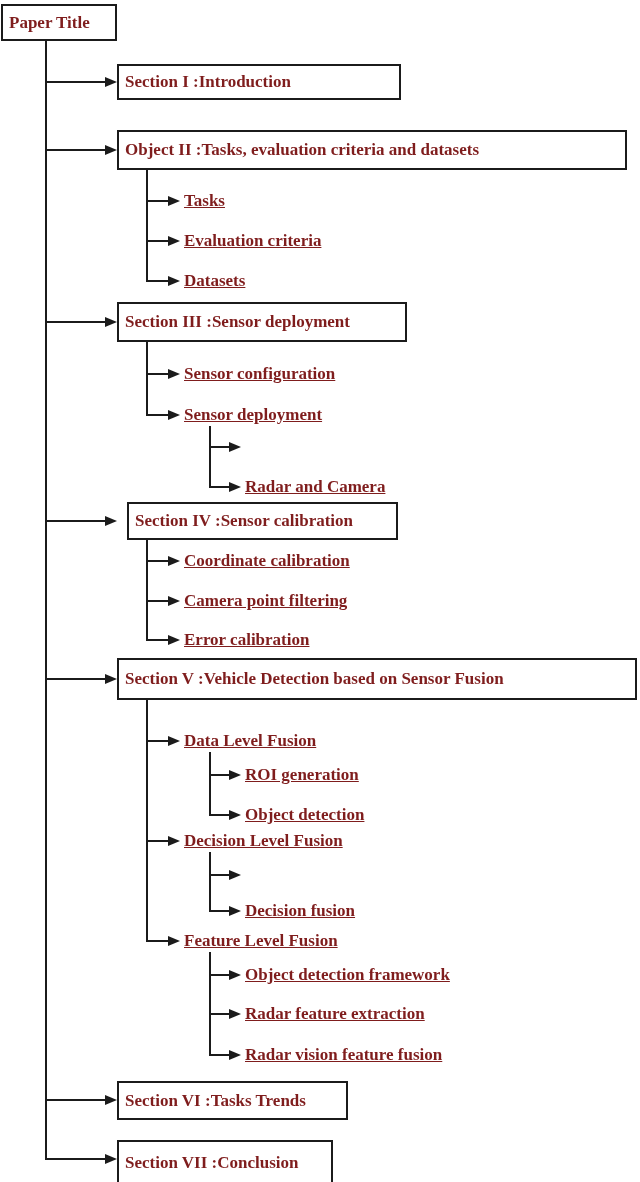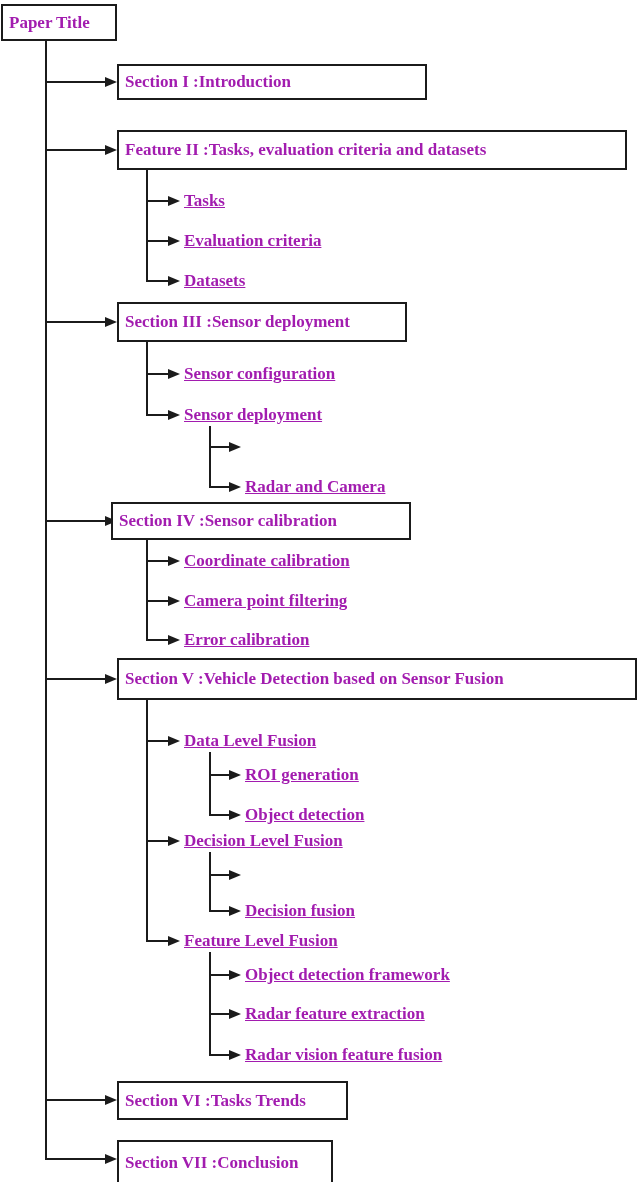--- a/index.html
+++ b/index.html
@@ -1,19 +1,19 @@
 <!DOCTYPE html>
 <html><head>
 <meta charset="utf-8">
 <style>
   :root { --ink: #1b1b1b; }
   html,body { margin:0; padding:0; background:#ffffff; }
   .canvas {
     position:relative; width:640px; height:1182px; background:#ffffff;
-    font-family:"Liberation Serif", serif; font-weight:bold; color:#a21caf;
+    font-family:"Liberation Serif", serif; font-weight:bold; color:#7f1d1d;
     overflow:hidden;
   }
   .box {
     position:absolute; box-sizing:border-box; border:2px solid var(--ink);
     background:#ffffff; display:flex; align-items:center; padding-left:6px;
     font-size:17px; white-space:nowrap;
   }
   .hline { position:absolute; height:2px; background:var(--ink); }
   .vline { position:absolute; width:2px; background:var(--ink); }
   .ahead {
@@ -33,28 +33,28 @@
 <div class="canvas">
 
   <div class="box" style="left:1px;top:4px;width:116px;height:37px">
     <span>Paper Title</span>
   </div>
 
   <div class="vline" style="left:45px;top:41px;height:1119px"></div>
 
   <div class="hline" style="left:46px;top:81px;width:60px"></div>
   <div class="ahead" style="left:105px;top:77px"></div>
-  <div class="box" style="left:117px;top:64px;width:310px;height:36px">
+  <div class="box" style="left:117px;top:64px;width:284px;height:36px">
     <span>Section I :Introduction</span>
   </div>
 
   <div class="hline" style="left:46px;top:149px;width:60px"></div>
   <div class="ahead" style="left:105px;top:145px"></div>
   <div class="box" style="left:117px;top:130px;width:510px;height:40px">
-    <span>Feature II :Tasks, evaluation criteria and datasets</span>
+    <span>Object II :Tasks, evaluation criteria and datasets</span>
   </div>
   <div class="vline" style="left:146px;top:170px;height:112px"></div>
 
   <div class="hline" style="left:146px;top:200px;width:24px"></div>
   <div class="ahead" style="left:168px;top:196px"></div>
   <div class="leaf" style="left:184px;top:201px">Tasks</div>
 
   <div class="hline" style="left:146px;top:240px;width:24px"></div>
   <div class="ahead" style="left:168px;top:236px"></div>
   <div class="leaf" style="left:184px;top:241px">Evaluation criteria</div>
@@ -81,21 +81,21 @@
 
   <div class="hline" style="left:209px;top:446px;width:22px"></div>
   <div class="ahead" style="left:229px;top:442px"></div>
 
   <div class="hline" style="left:209px;top:486px;width:22px"></div>
   <div class="ahead" style="left:229px;top:482px"></div>
   <div class="leaf" style="left:245px;top:487px">Radar and Camera</div>
 
   <div class="hline" style="left:46px;top:520px;width:60px"></div>
   <div class="ahead" style="left:105px;top:516px"></div>
-  <div class="box" style="left:111px;top:502px;width:300px;height:38px">
+  <div class="box" style="left:127px;top:502px;width:271px;height:38px">
     <span>Section IV :Sensor calibration</span>
   </div>
   <div class="vline" style="left:146px;top:540px;height:101px"></div>
 
   <div class="hline" style="left:146px;top:560px;width:24px"></div>
   <div class="ahead" style="left:168px;top:556px"></div>
   <div class="leaf" style="left:184px;top:561px">Coordinate calibration</div>
 
   <div class="hline" style="left:146px;top:600px;width:24px"></div>
   <div class="ahead" style="left:168px;top:596px"></div>

